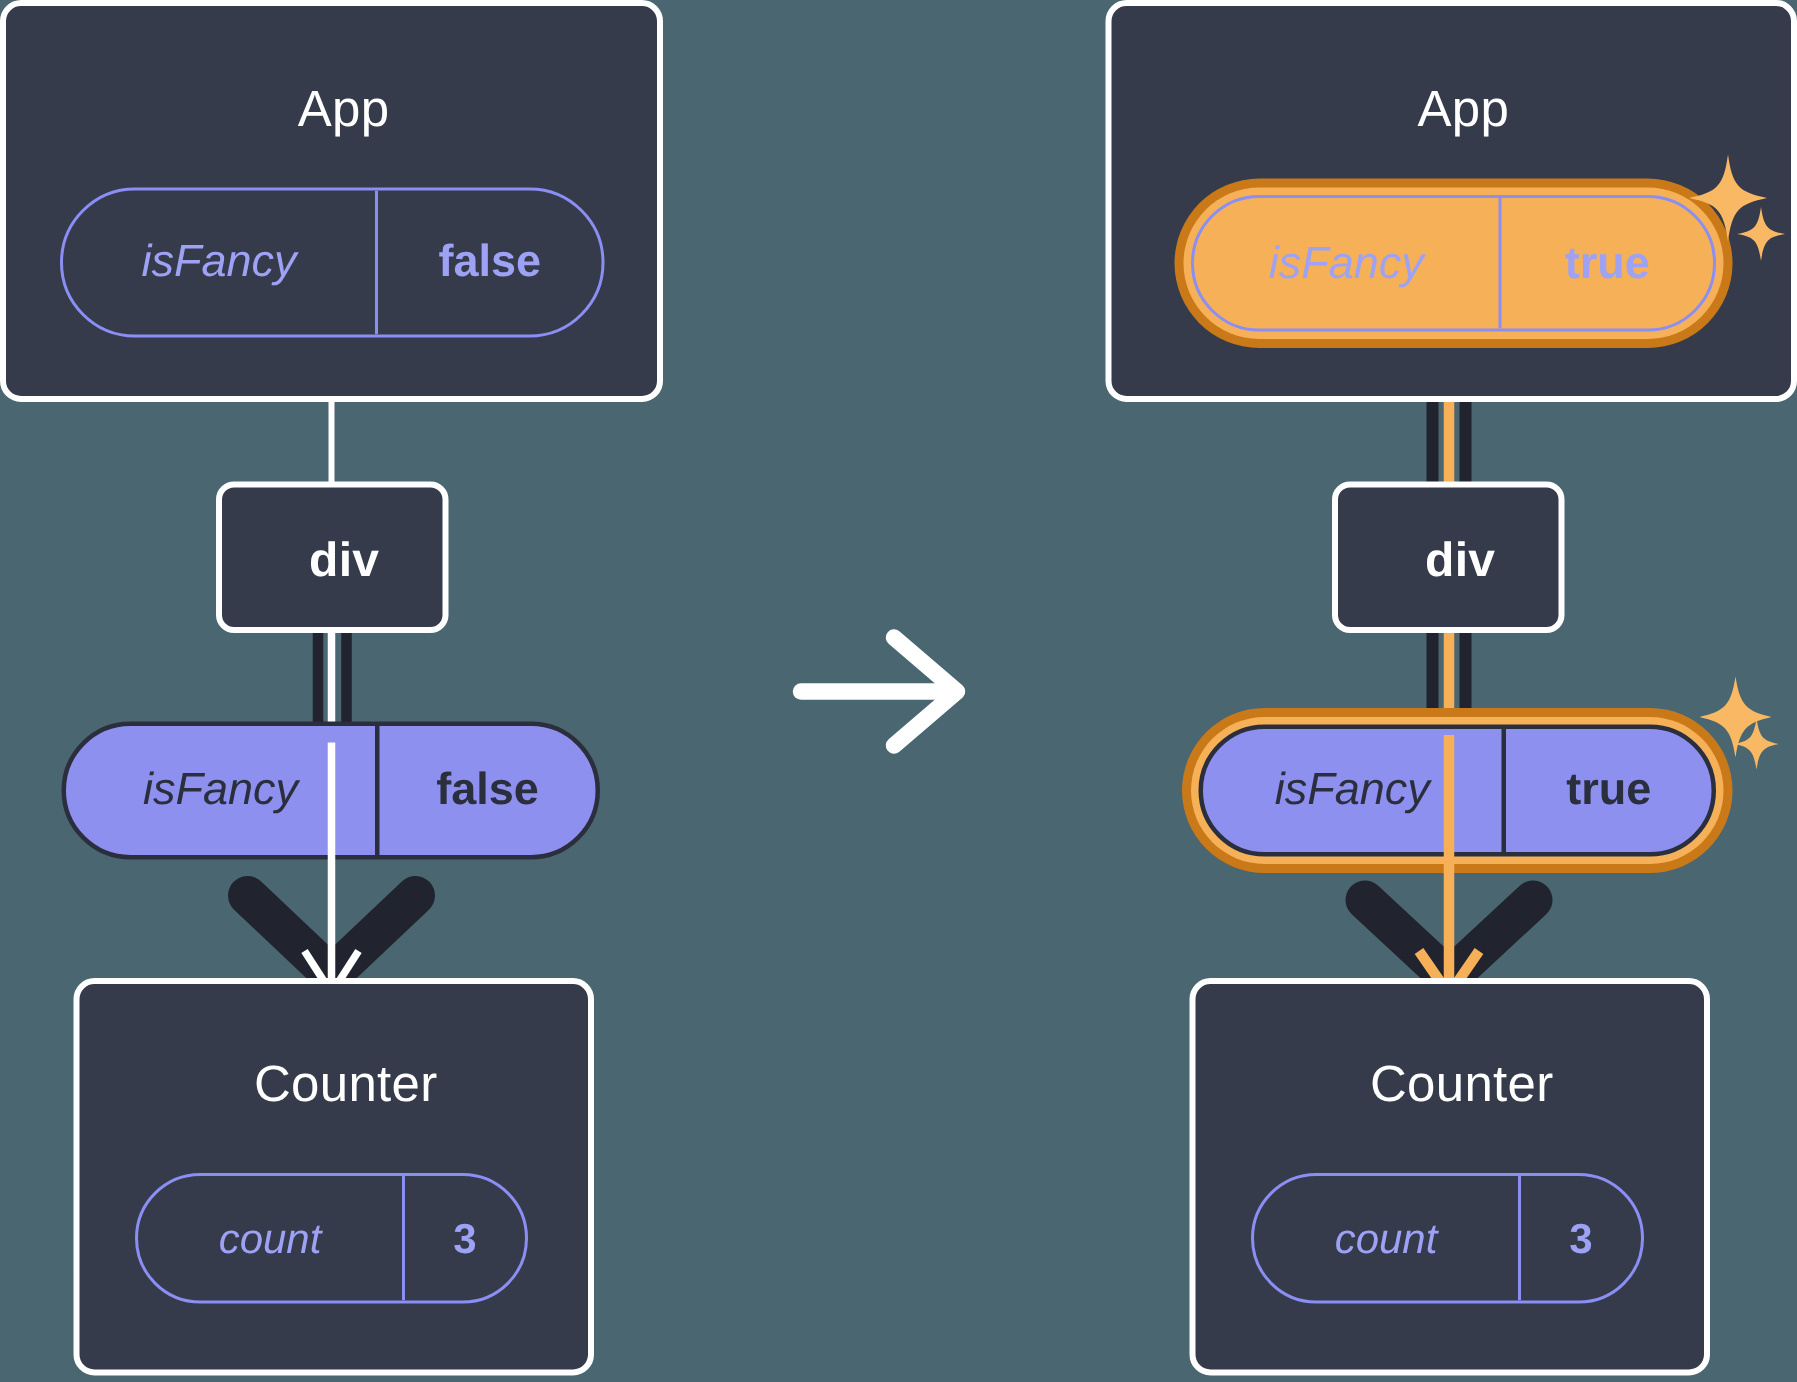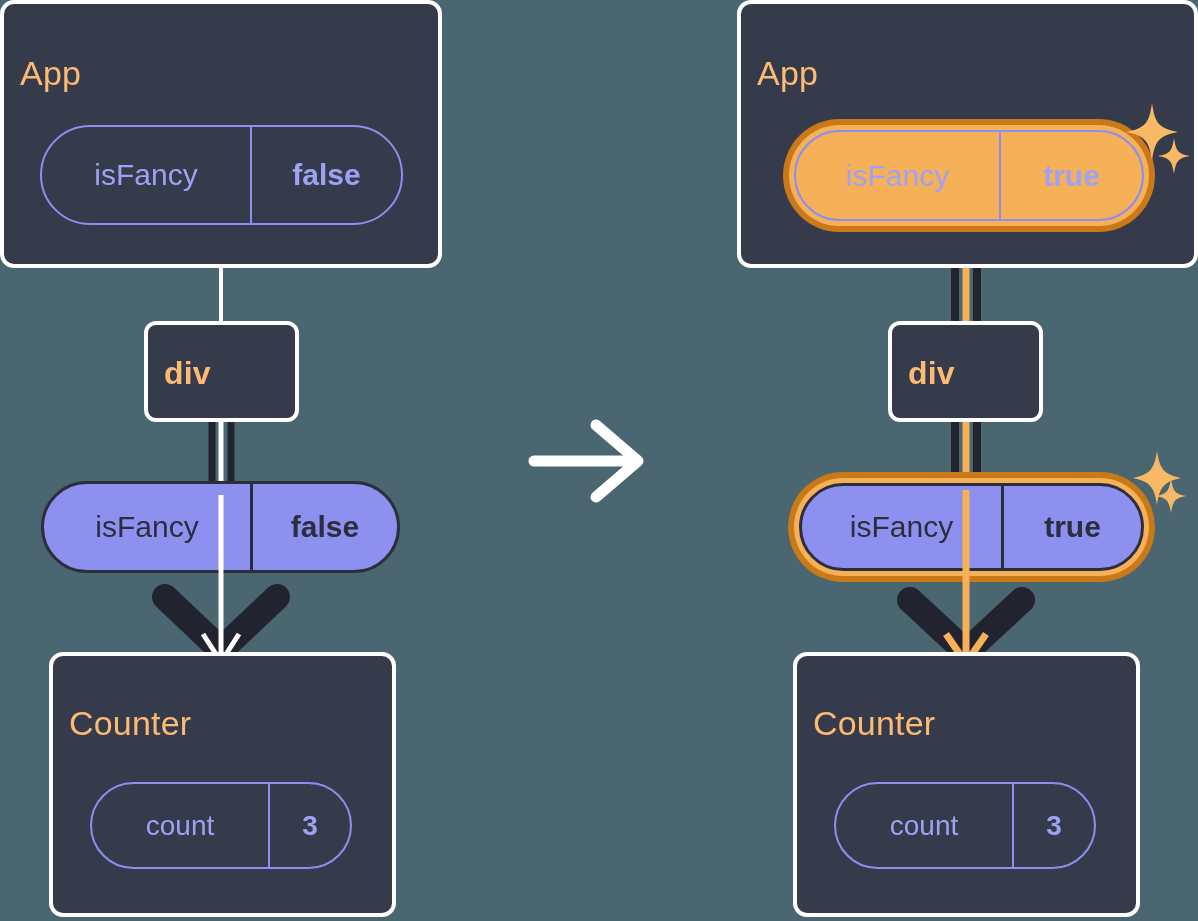--- a/index.html
+++ b/index.html
@@ -19,42 +19,43 @@
   .box{
     position:absolute;
     background:#353b4a;
     border:4px solid #ffffff;
     border-radius:14px;
     box-sizing:border-box;
   }
   .box-title{
     position:absolute;
     left:0;right:0;
-    color:#fdba74;
+    text-align:center;
+    color:#ffffff;
     font-size:34px;
     font-weight:400;
     letter-spacing:.2px;
     margin-left:16px;
   }
 
   
   .pill{
     position:absolute;
     display:flex;
     align-items:stretch;
     box-sizing:border-box;
     border-radius:999px;
     overflow:hidden;
   }
   .pill .cell{
     display:flex;align-items:center;justify-content:center;
     box-sizing:border-box;
     white-space:nowrap;
   }
-  .pill .cell.name{flex:0 0 auto;}
+  .pill .cell.name{flex:0 0 auto;font-style:italic;}
   .pill .cell.val{flex:1 1 auto;font-weight:bold;}
 
   
   .pill.outline{
     border:2px solid #8b8ef2;
     background:transparent;
   }
   .pill.outline .cell{color:#9ea2f5;font-size:30px;}
   .pill.outline .cell.val{border-left:2px solid #8b8ef2;}
 

